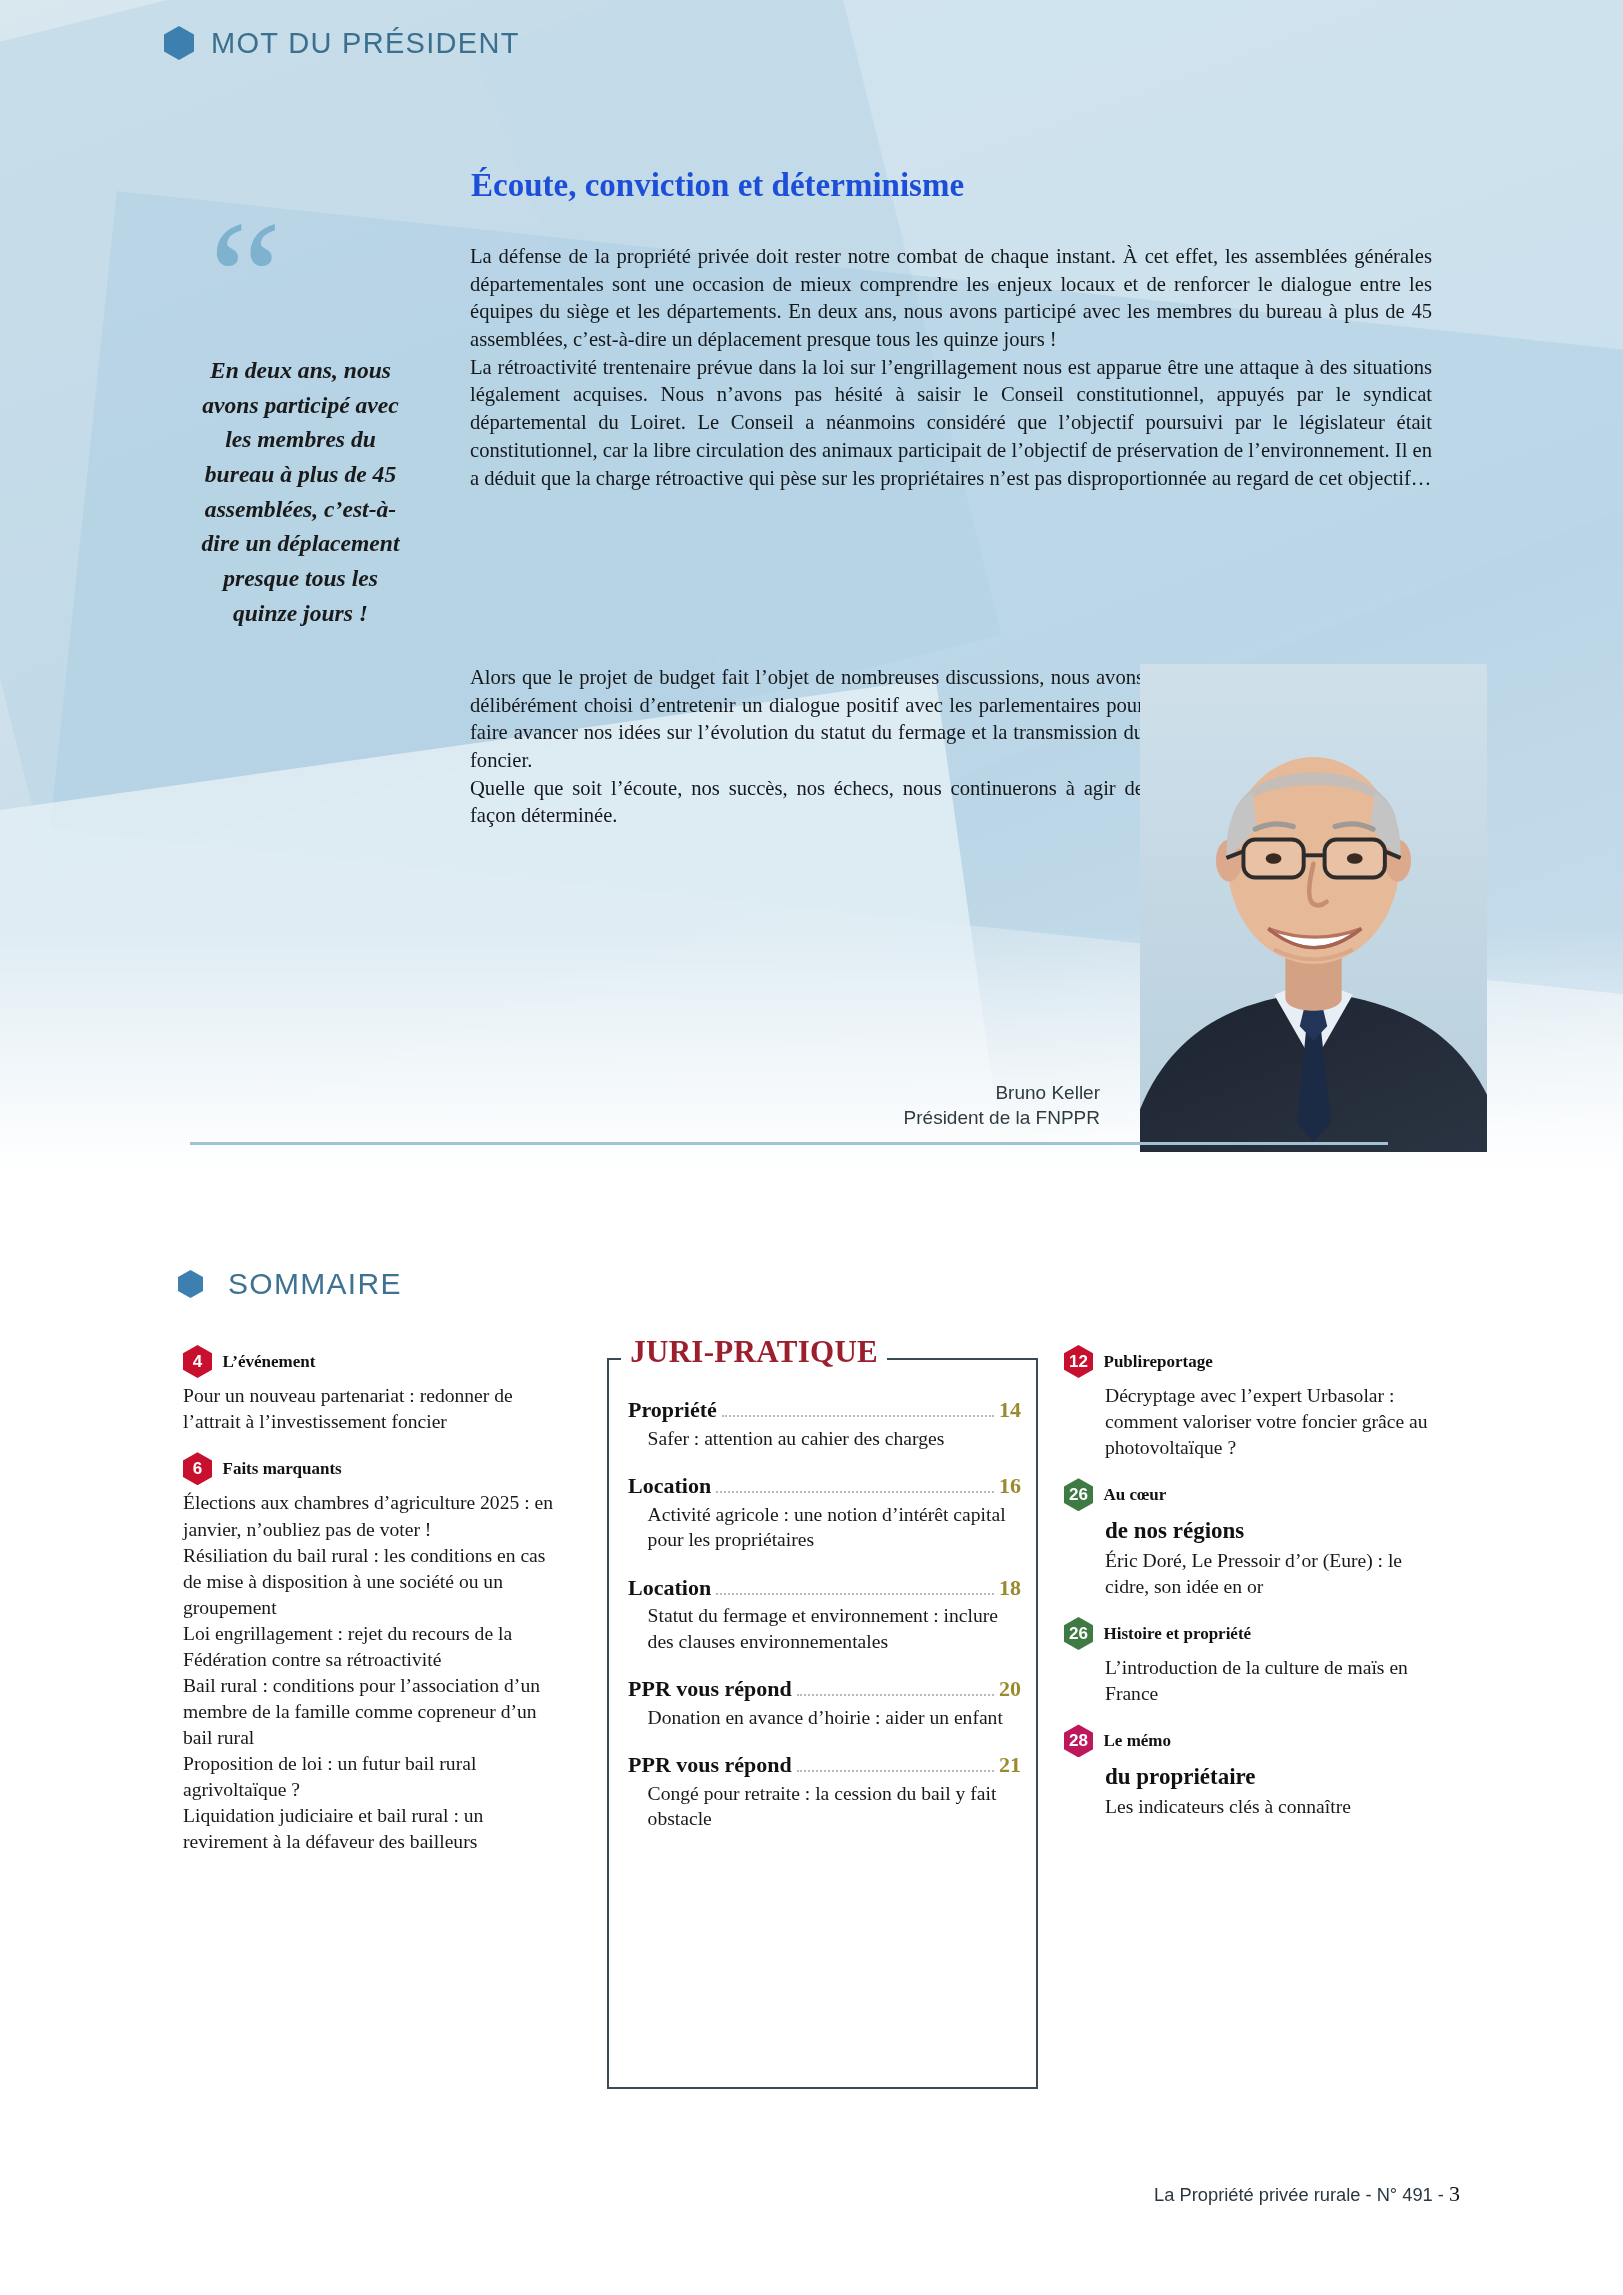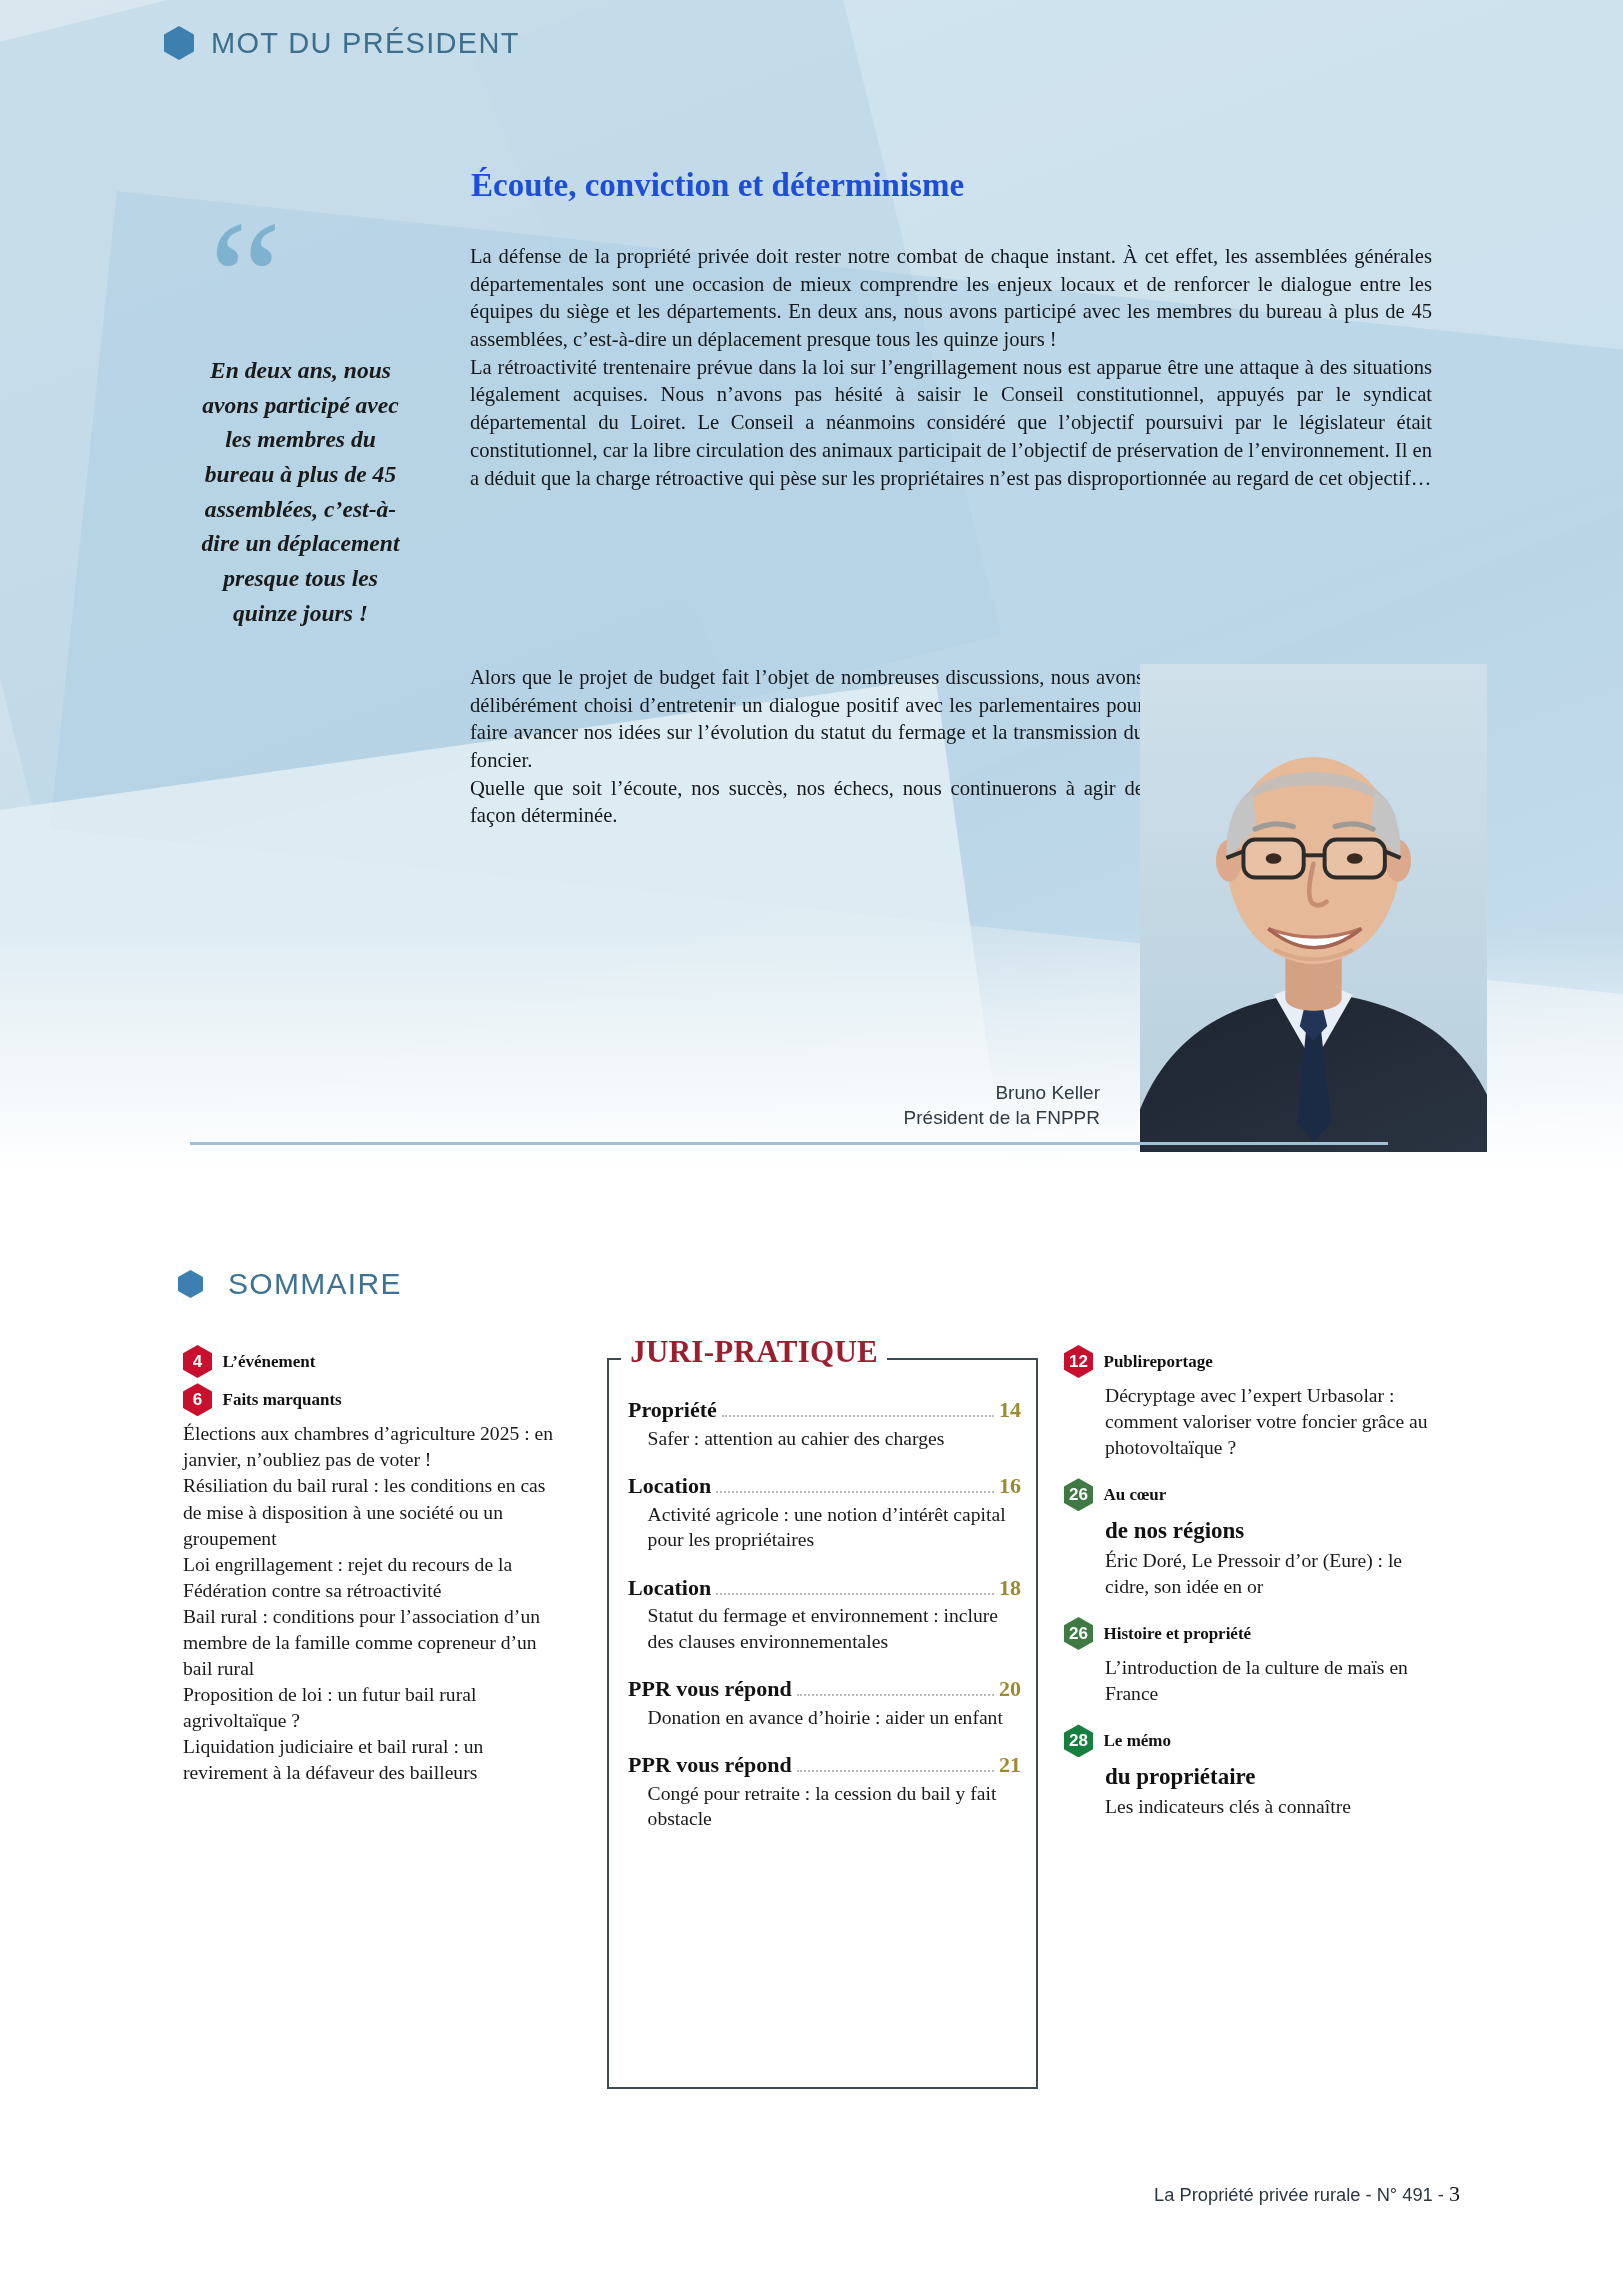--- a/index.html
+++ b/index.html
@@ -419,20 +419,21 @@
   <span class="title">SOMMAIRE</span>
 </div>
 
 <div class="col col-left">
 
   <div class="entry">
     <div class="entry-head">
       <span class="badge" style="background:#c8102e">4</span>
       <span class="entry-title">L’événement</span>
     </div>
+    <div class="entry-body">Pour un nouveau partenariat : redonner de l’attrait à l’investissement foncier</div>
   </div>
 
   <div class="entry">
     <div class="entry-head">
       <span class="badge" style="background:#c8102e">6</span>
       <span class="entry-title">Faits marquants</span>
     </div>
     <div class="entry-body" style="white-space:pre-line">Élections aux chambres d’agriculture 2025 : en janvier, n’oubliez pas de voter !
 Résiliation du bail rural : les conditions en cas de mise à disposition à une société ou un groupement
 Loi engrillagement : rejet du recours de la Fédération contre sa rétroactivité
@@ -516,21 +517,21 @@
   <div class="entry">
     <div class="entry-head">
       <span class="badge" style="background:#3f7a45">26</span>
       <span class="entry-title">Histoire et propriété</span>
     </div>
     <div class="entry-body">L’introduction de la culture de maïs en France</div>
   </div>
 
   <div class="entry">
     <div class="entry-head">
-      <span class="badge" style="background:#15803d">28</span>
+      <span class="badge" style="background:#be185d">28</span>
       <span class="entry-title">Le mémo</span>
     </div>
     <div class="entry-title-2">du propriétaire</div>
     <div class="entry-body">Les indicateurs clés à connaître</div>
   </div>
 
 </div>
 
 <div class="footer">
   <span>La Propriété privée rurale - N° 491 -</span>

